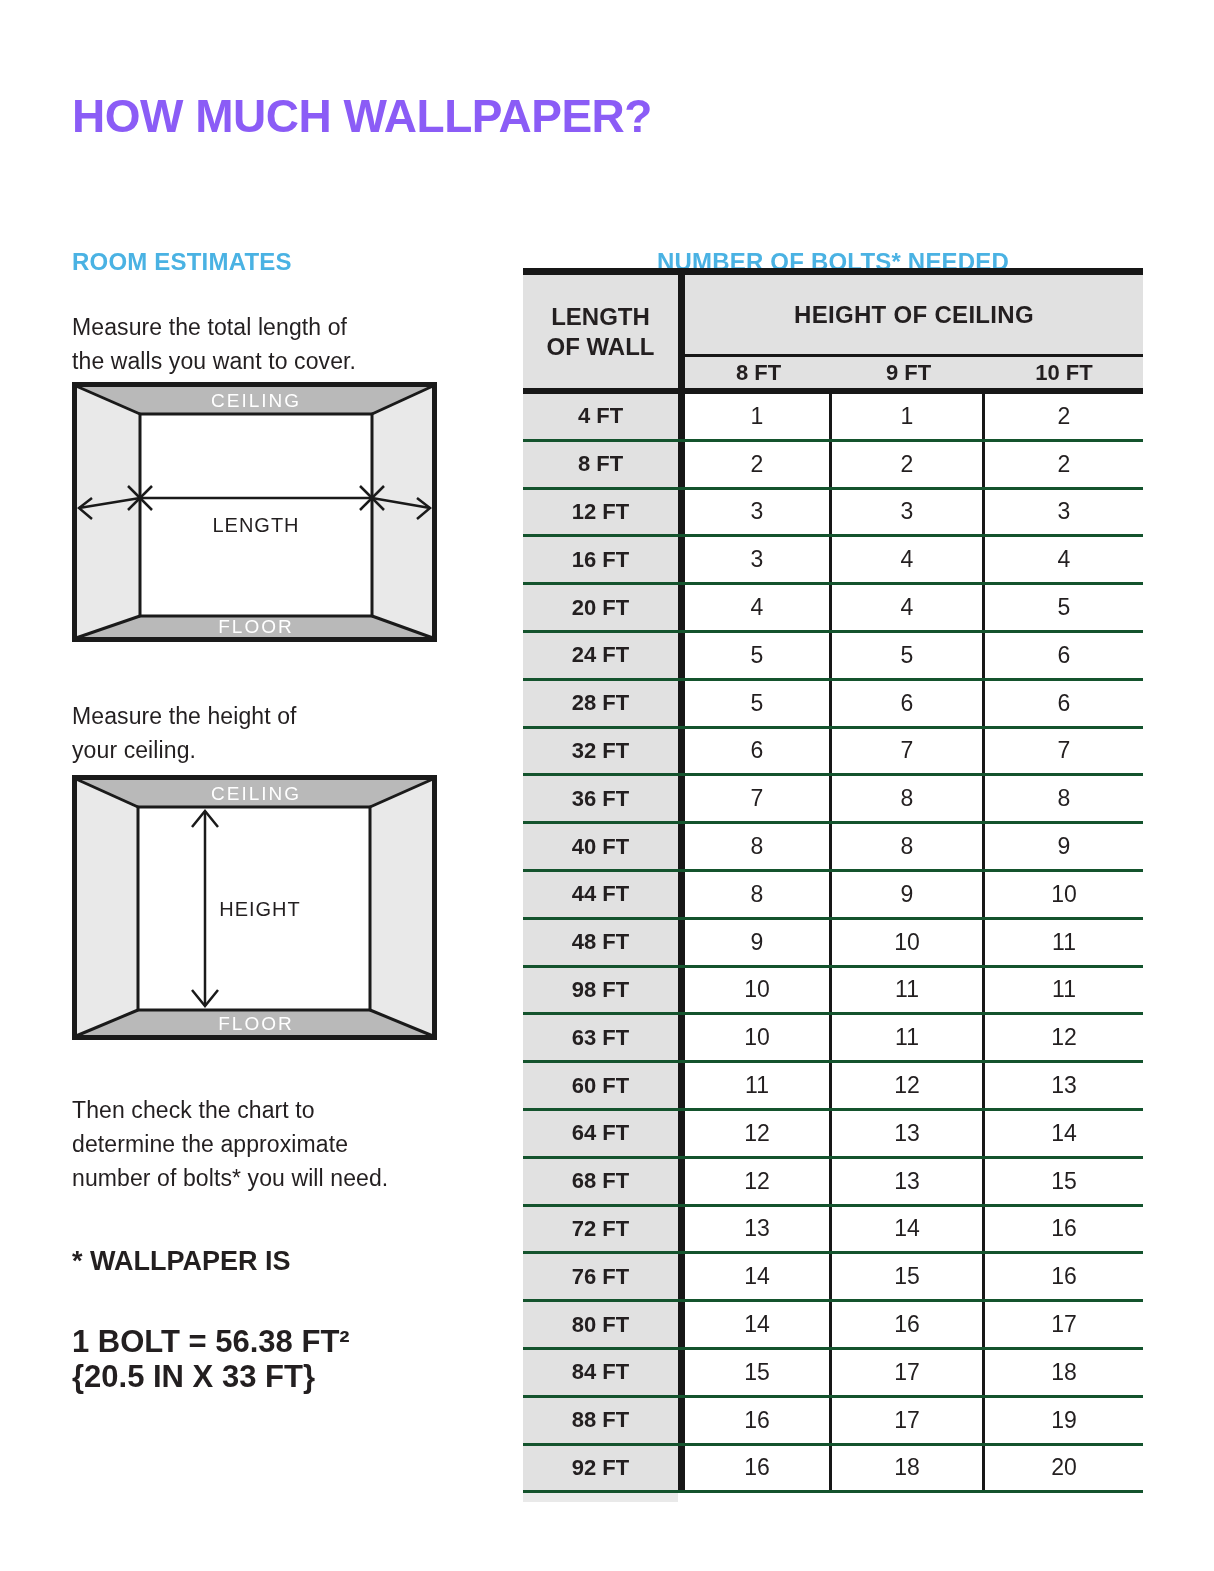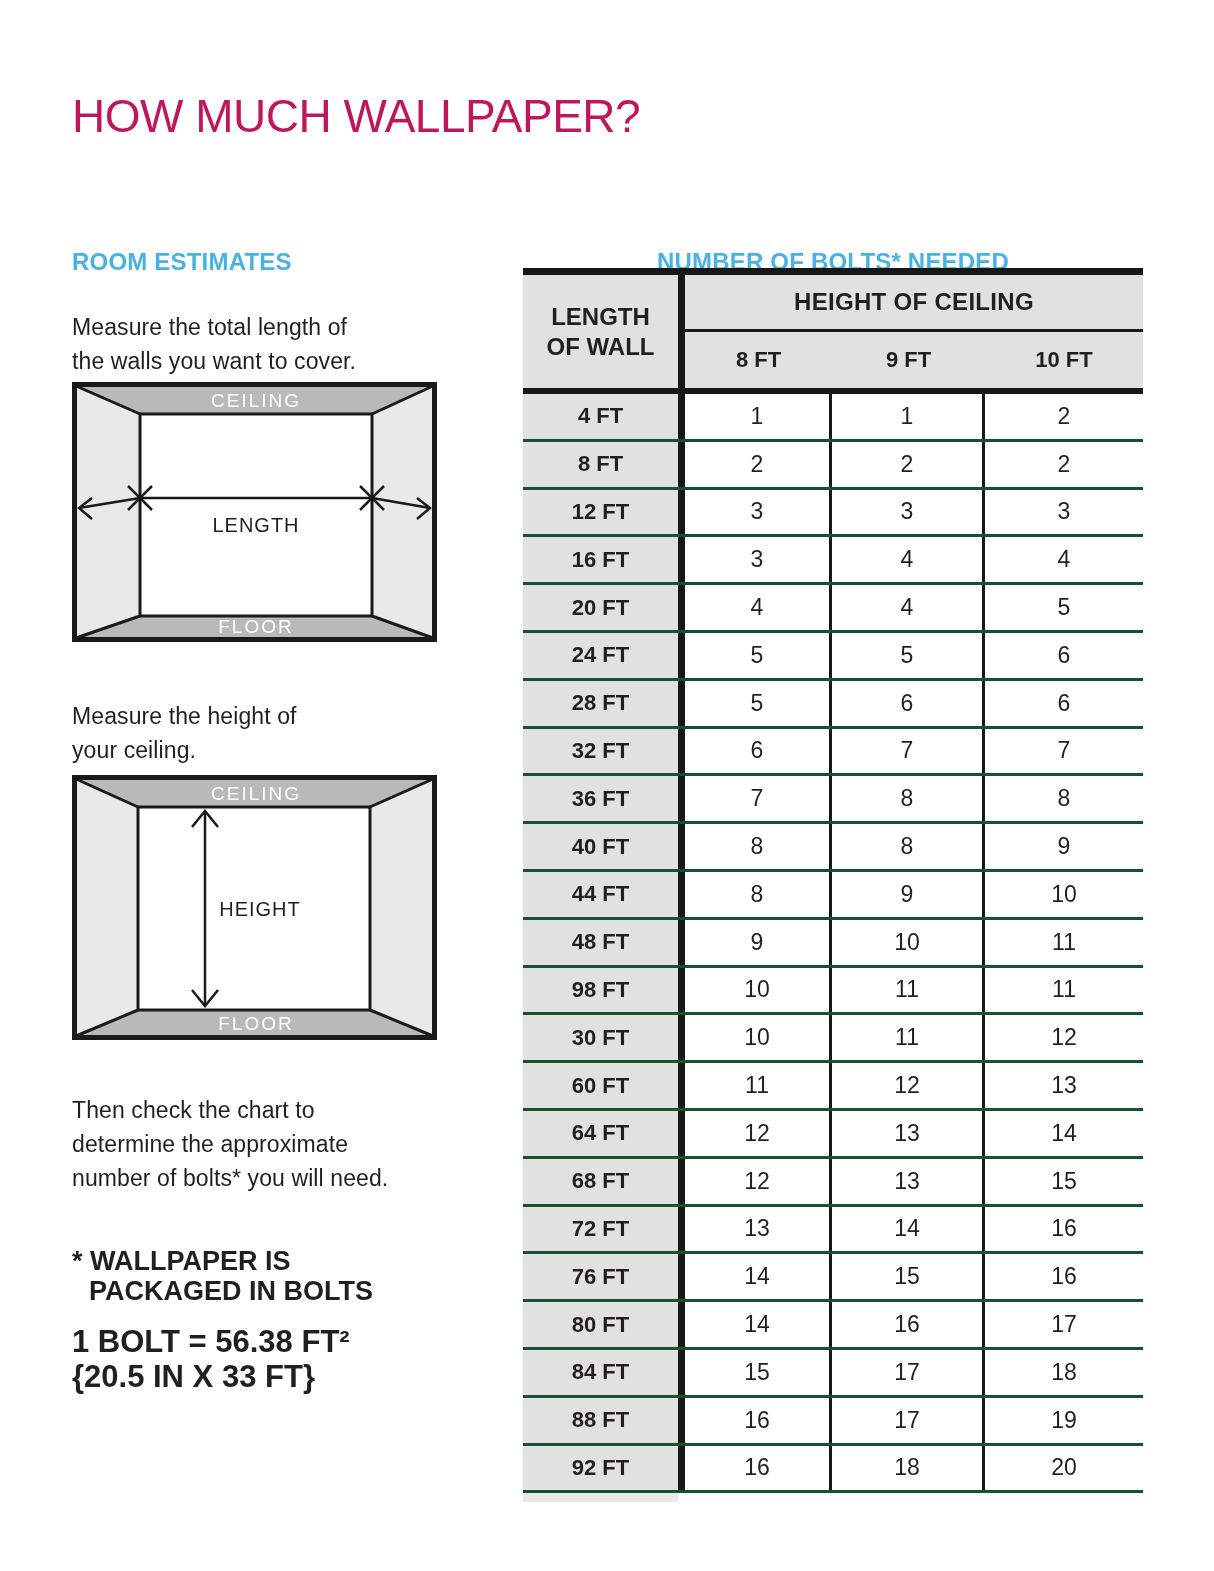--- a/index.html
+++ b/index.html
@@ -3,22 +3,22 @@
 <meta charset="utf-8">
 <style>
   html,body{margin:0;padding:0;background:#ffffff;}
   body{
     width:1214px;height:1571px;position:relative;overflow:hidden;
     font-family:"Liberation Sans","DejaVu Sans",sans-serif;
     color:#231f20;
   }
   .abs{position:absolute;}
   .title{
-    left:72px;top:58px;font-size:46px;font-weight:400;letter-spacing:-0.5px;
-    color:#be185d;white-space:nowrap;
+    left:72px;top:58px;font-size:46px;font-weight:700;letter-spacing:-0.5px;
+    color:#8b5cf6;white-space:nowrap;
   }
   .sec-heading{
     font-size:24px;font-weight:700;color:#4ab2e3;white-space:nowrap;letter-spacing:0.2px;
   }
   #room-heading{left:72px;top:228px;}
   #table-heading{left:523px;top:228px;width:620px;text-align:center;}
   .body-text{
     left:72px;font-size:23px;line-height:34px;white-space:pre-line;letter-spacing:0.1px;
   }
   #p1{top:268px;margin-top:42px;}
@@ -36,21 +36,21 @@
   #bolts-table *{box-sizing:border-box;}
   .tbar{height:7px;background:#171717;}
   .thead{display:flex;height:119px;background:#e1e1e1;border-bottom:6px solid #171717;}
   .th-left{
     width:155px;display:flex;align-items:center;justify-content:center;text-align:center;
     font-size:24px;font-weight:700;line-height:30px;white-space:pre-line;
   }
   .vdiv{width:7px;background:#171717;flex-shrink:0;}
   .th-right{flex:1;display:flex;flex-direction:column;}
   .th-group{
-    height:57px;border-bottom:3px solid #171717;display:flex;align-items:center;
+    height:82px;border-bottom:3px solid #171717;display:flex;align-items:center;
     justify-content:center;font-size:24px;font-weight:700;letter-spacing:0.3px;
   }
   .th-cols{flex:1;display:flex;}
   .th-col{display:flex;align-items:center;justify-content:center;font-size:22px;font-weight:700;}
   .th-col.c1{width:147px;}
   .th-col.c2{width:153px;}
   .th-col.c3{flex:1;}
   .trow{display:flex;height:47.8px;border-bottom:3px solid #14532d;}
   .tcell{display:flex;align-items:center;justify-content:center;}
   .tcell.label{width:155px;background:#e1e1e1;font-size:22px;font-weight:700;}
@@ -123,21 +123,20 @@
   <text x="184" y="255" text-anchor="middle" font-size="19" letter-spacing="2" fill="#ffffff">FLOOR</text>
   <text x="188" y="141" text-anchor="middle" font-size="20" letter-spacing="1" fill="#231f20">HEIGHT</text>
 </svg>
 
 <p class="abs body-text" id="p3">Then check the chart to
 determine the approximate
 number of bolts* you will need.</p>
 
 <div class="abs footnote">
   <div>* WALLPAPER IS</div>
-  <div class="indent">PACKAGED IN BOLTS</div>
 </div>
 
 <div class="abs spec">
   <div>1 BOLT = 56.38 FT²</div>
   <div>{20.5 IN X 33 FT}</div>
 </div>
 
 <h2 class="abs sec-heading" id="table-heading">NUMBER OF BOLTS* NEEDED</h2>
 
 <div class="abs" id="bolts-table">
@@ -241,21 +240,21 @@
         <div class="tcell v3">11</div>
       </div>
       <div class="trow">
         <div class="tcell label">98 FT</div>
         <div class="vdiv"></div>
         <div class="tcell v1">10</div>
         <div class="tcell v2">11</div>
         <div class="tcell v3">11</div>
       </div>
       <div class="trow">
-        <div class="tcell label">30 FT</div>
+        <div class="tcell label">63 FT</div>
         <div class="vdiv"></div>
         <div class="tcell v1">10</div>
         <div class="tcell v2">11</div>
         <div class="tcell v3">12</div>
       </div>
       <div class="trow">
         <div class="tcell label">60 FT</div>
         <div class="vdiv"></div>
         <div class="tcell v1">11</div>
         <div class="tcell v2">12</div>

